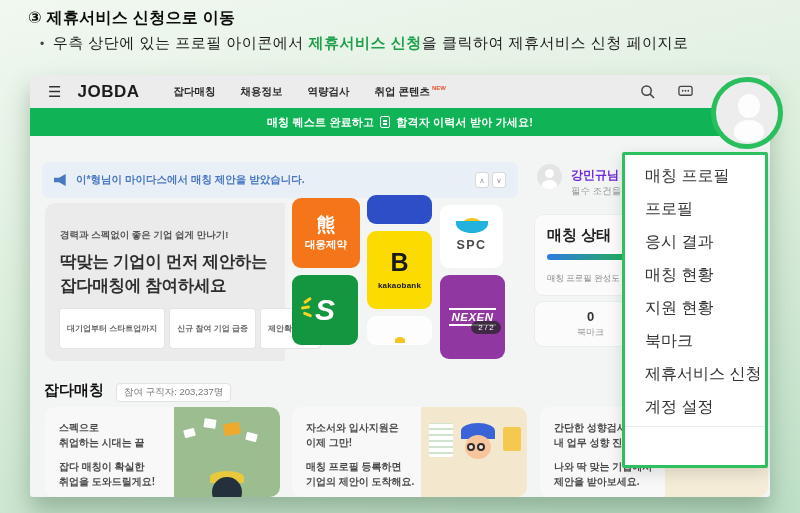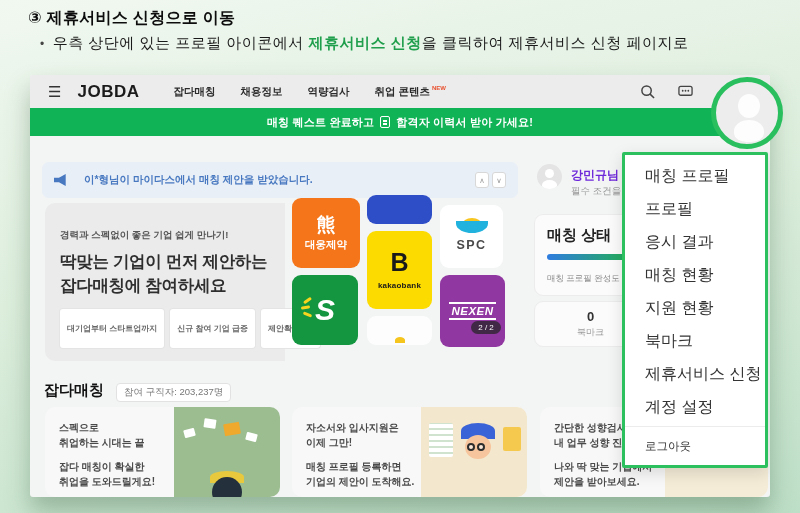--- a/index.html
+++ b/index.html
@@ -36,21 +36,21 @@
     color:#fff; font-size:11px; font-weight:700; letter-spacing:.2px; cursor:pointer; }
   .doc-icon { width:10px; height:12px; border:1.5px solid #fff; border-radius:2px; position:relative; display:inline-block; }
   .doc-icon::before,.doc-icon::after { content:""; position:absolute; left:2px; right:2px; height:1.5px; background:#fff; }
   .doc-icon::before { top:3px; } .doc-icon::after { top:6px; }
 
   
   .notice { position:absolute; left:12px; top:87px; width:476px; height:36px; background:#e8eff7; border-radius:7px;
     display:flex; align-items:center; padding:0 12px; }
   .speaker-icon { width:13px; height:12px; background:#4878c0; flex:0 0 13px;
     clip-path:polygon(0 32%,38% 32%,90% 0,90% 100%,38% 68%,0 68%); }
-  .notice-text { margin-left:17px; font-size:10.5px; font-weight:700; color:#4878c0; }
+  .notice-text { margin-left:9px; font-size:10.5px; font-weight:700; color:#4878c0; }
   .notice-arrows { margin-left:auto; display:flex; gap:3px; }
   .arrow-btn { width:14px; height:16px; background:#fff; border:1px solid #d8d8d8; border-radius:3px;
     font-size:7.5px; color:#999; display:flex; align-items:center; justify-content:center; cursor:pointer; }
 
   
   .promo { position:absolute; left:15px; top:128px; width:240px; height:158px; background:#ebebec;
     border-radius:10px 0 0 10px; padding:26px 0 0 15px; cursor:pointer; }
   .promo-sub { font-size:9.5px; font-weight:600; color:#555; }
   .promo-title { margin-top:8px; font-size:16.5px; font-weight:800; color:#2e2e2e; line-height:1.45; letter-spacing:-.3px; }
   .promo-tags { position:absolute; left:15px; bottom:13px; display:flex; gap:6px; width:300px; }
@@ -72,21 +72,21 @@
   .spc-swoosh i { position:absolute; display:block; }
   .spc-swoosh .sw1 { left:0; top:0; width:32px; height:12px; background:#22b2de; border-radius:0 0 100% 100%/0 0 160% 160%; }
   .spc-swoosh .sw2 { left:6px; top:-3px; width:20px; height:8px; background:#f7c51e; border-radius:100% 100% 0 0/180% 180% 0 0; }
   .t-spc .lbl { color:#4a4a4a; font-size:12.5px; font-weight:700; letter-spacing:1.5px; }
   .t-greens { left:262px; top:200px; width:66px; height:70px; background:#13963f; }
   .t-greens .mark { color:#fff; font-size:30px; font-weight:900; font-style:italic; line-height:1; position:relative; }
   .leaf { position:absolute; width:9px; height:3px; background:#f7d51e; border-radius:2px; }
   .leaf1 { left:-12px; top:4px; transform:rotate(-35deg); }
   .leaf2 { left:-14px; top:11px; transform:rotate(-8deg); }
   .leaf3 { left:-12px; top:18px; transform:rotate(22deg); }
-  .t-nexen { left:410px; top:200px; width:65px; height:72px; background:#9137a1; }
+  .t-nexen { left:410px; top:200px; width:65px; height:84px; background:#9137a1; }
   .nexen-label { color:#fff; font-weight:800; font-style:italic; font-size:11.5px; letter-spacing:.5px;
     border-top:2px solid #fff; border-bottom:2px solid #fff; padding:1px 2px; }
   .t-white { left:337px; top:241px; width:65px; height:29px; background:#fdfdfd; }
   .t-white .dot { width:10px; height:6px; background:#f5c51e; border-radius:50% 50% 0 0; margin-top:18px; }
   .page-indicator { position:absolute; left:441px; top:246px; min-width:30px; height:13px; padding:0 5px;
     background:rgba(35,35,35,.72); border-radius:7px; color:#fff; font-size:8px;
     display:flex; align-items:center; justify-content:center; }
 
   
   .mini-avatar { position:absolute; left:507px; top:89px; width:25px; height:25px; border-radius:50%;
@@ -306,21 +306,20 @@
   <div class="dropdown">
     <div class="dd-item">매칭 프로필</div>
     <div class="dd-item">프로필</div>
     <div class="dd-item">응시 결과</div>
     <div class="dd-item">매칭 현황</div>
     <div class="dd-item">지원 현황</div>
     <div class="dd-item">북마크</div>
     <div class="dd-item">제휴서비스 신청</div>
     <div class="dd-item">계정 설정</div>
     <div class="dd-divider"></div>
-    <div class="dd-logout">로그아웃</div>
   </div>
 
 </div>
 
 <div class="avatar-ring">
   <span class="sil-head"></span>
   <span class="sil-body"></span>
 </div>
 
 </body></html>

